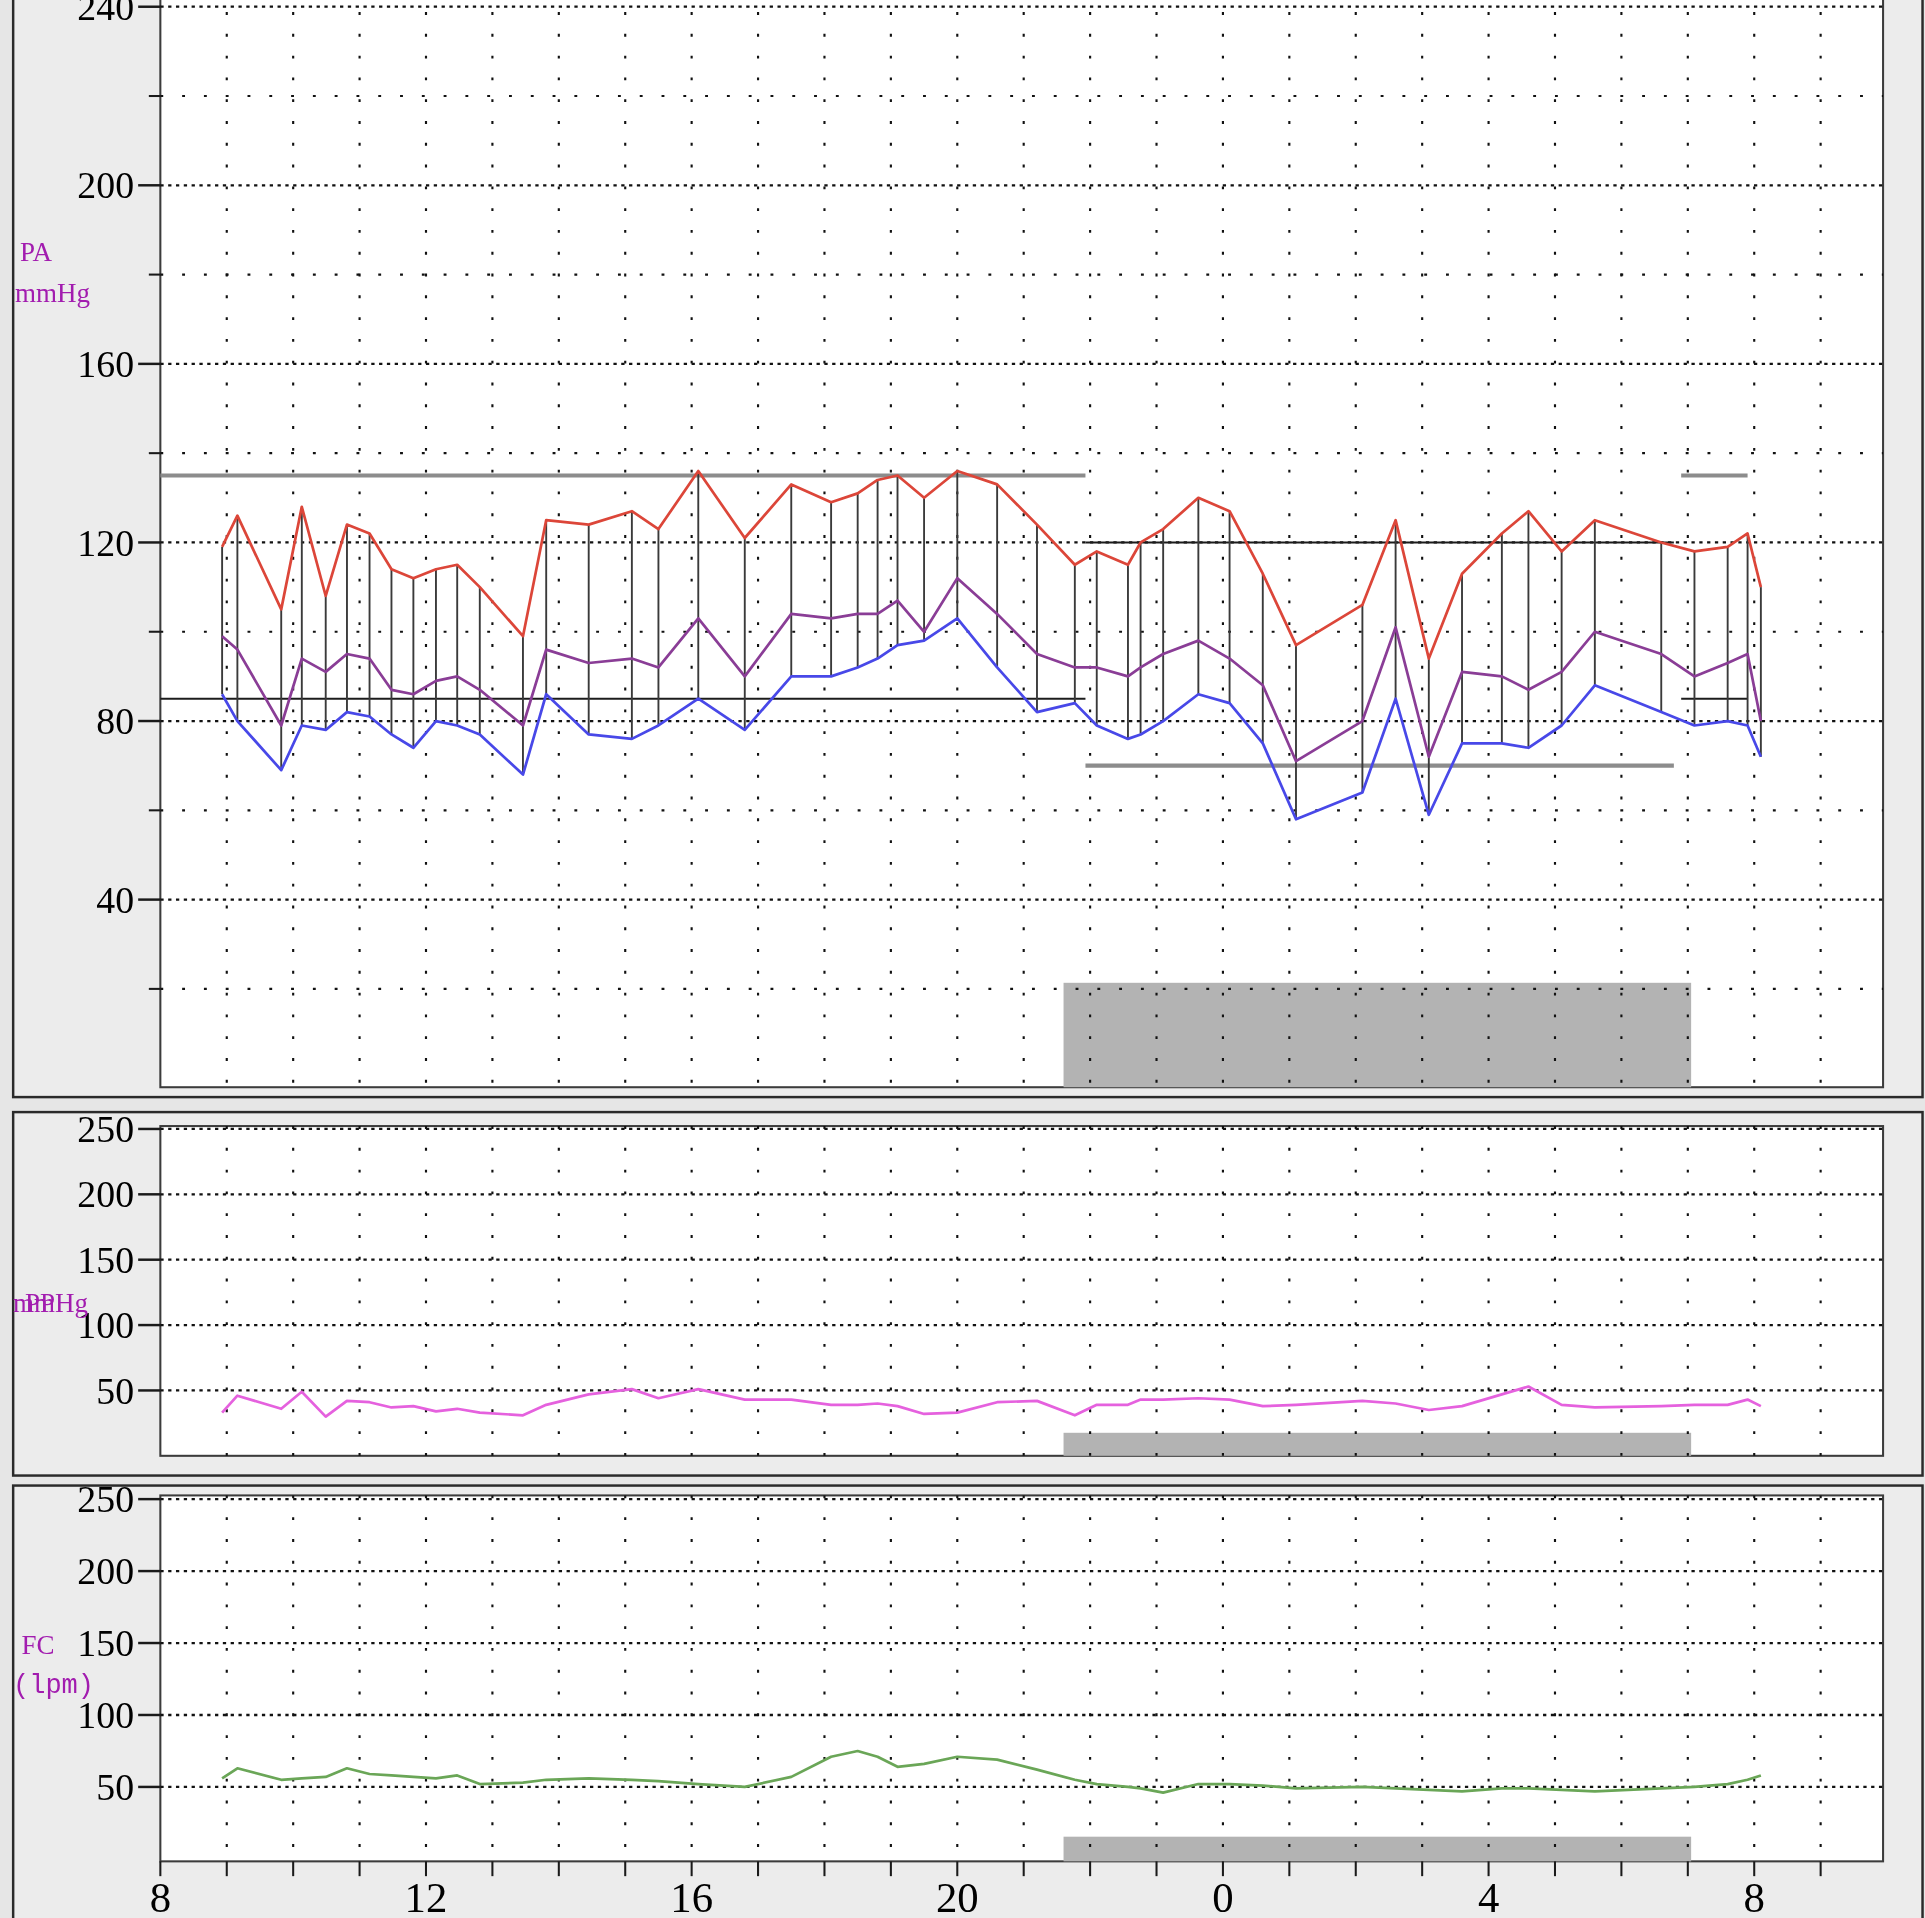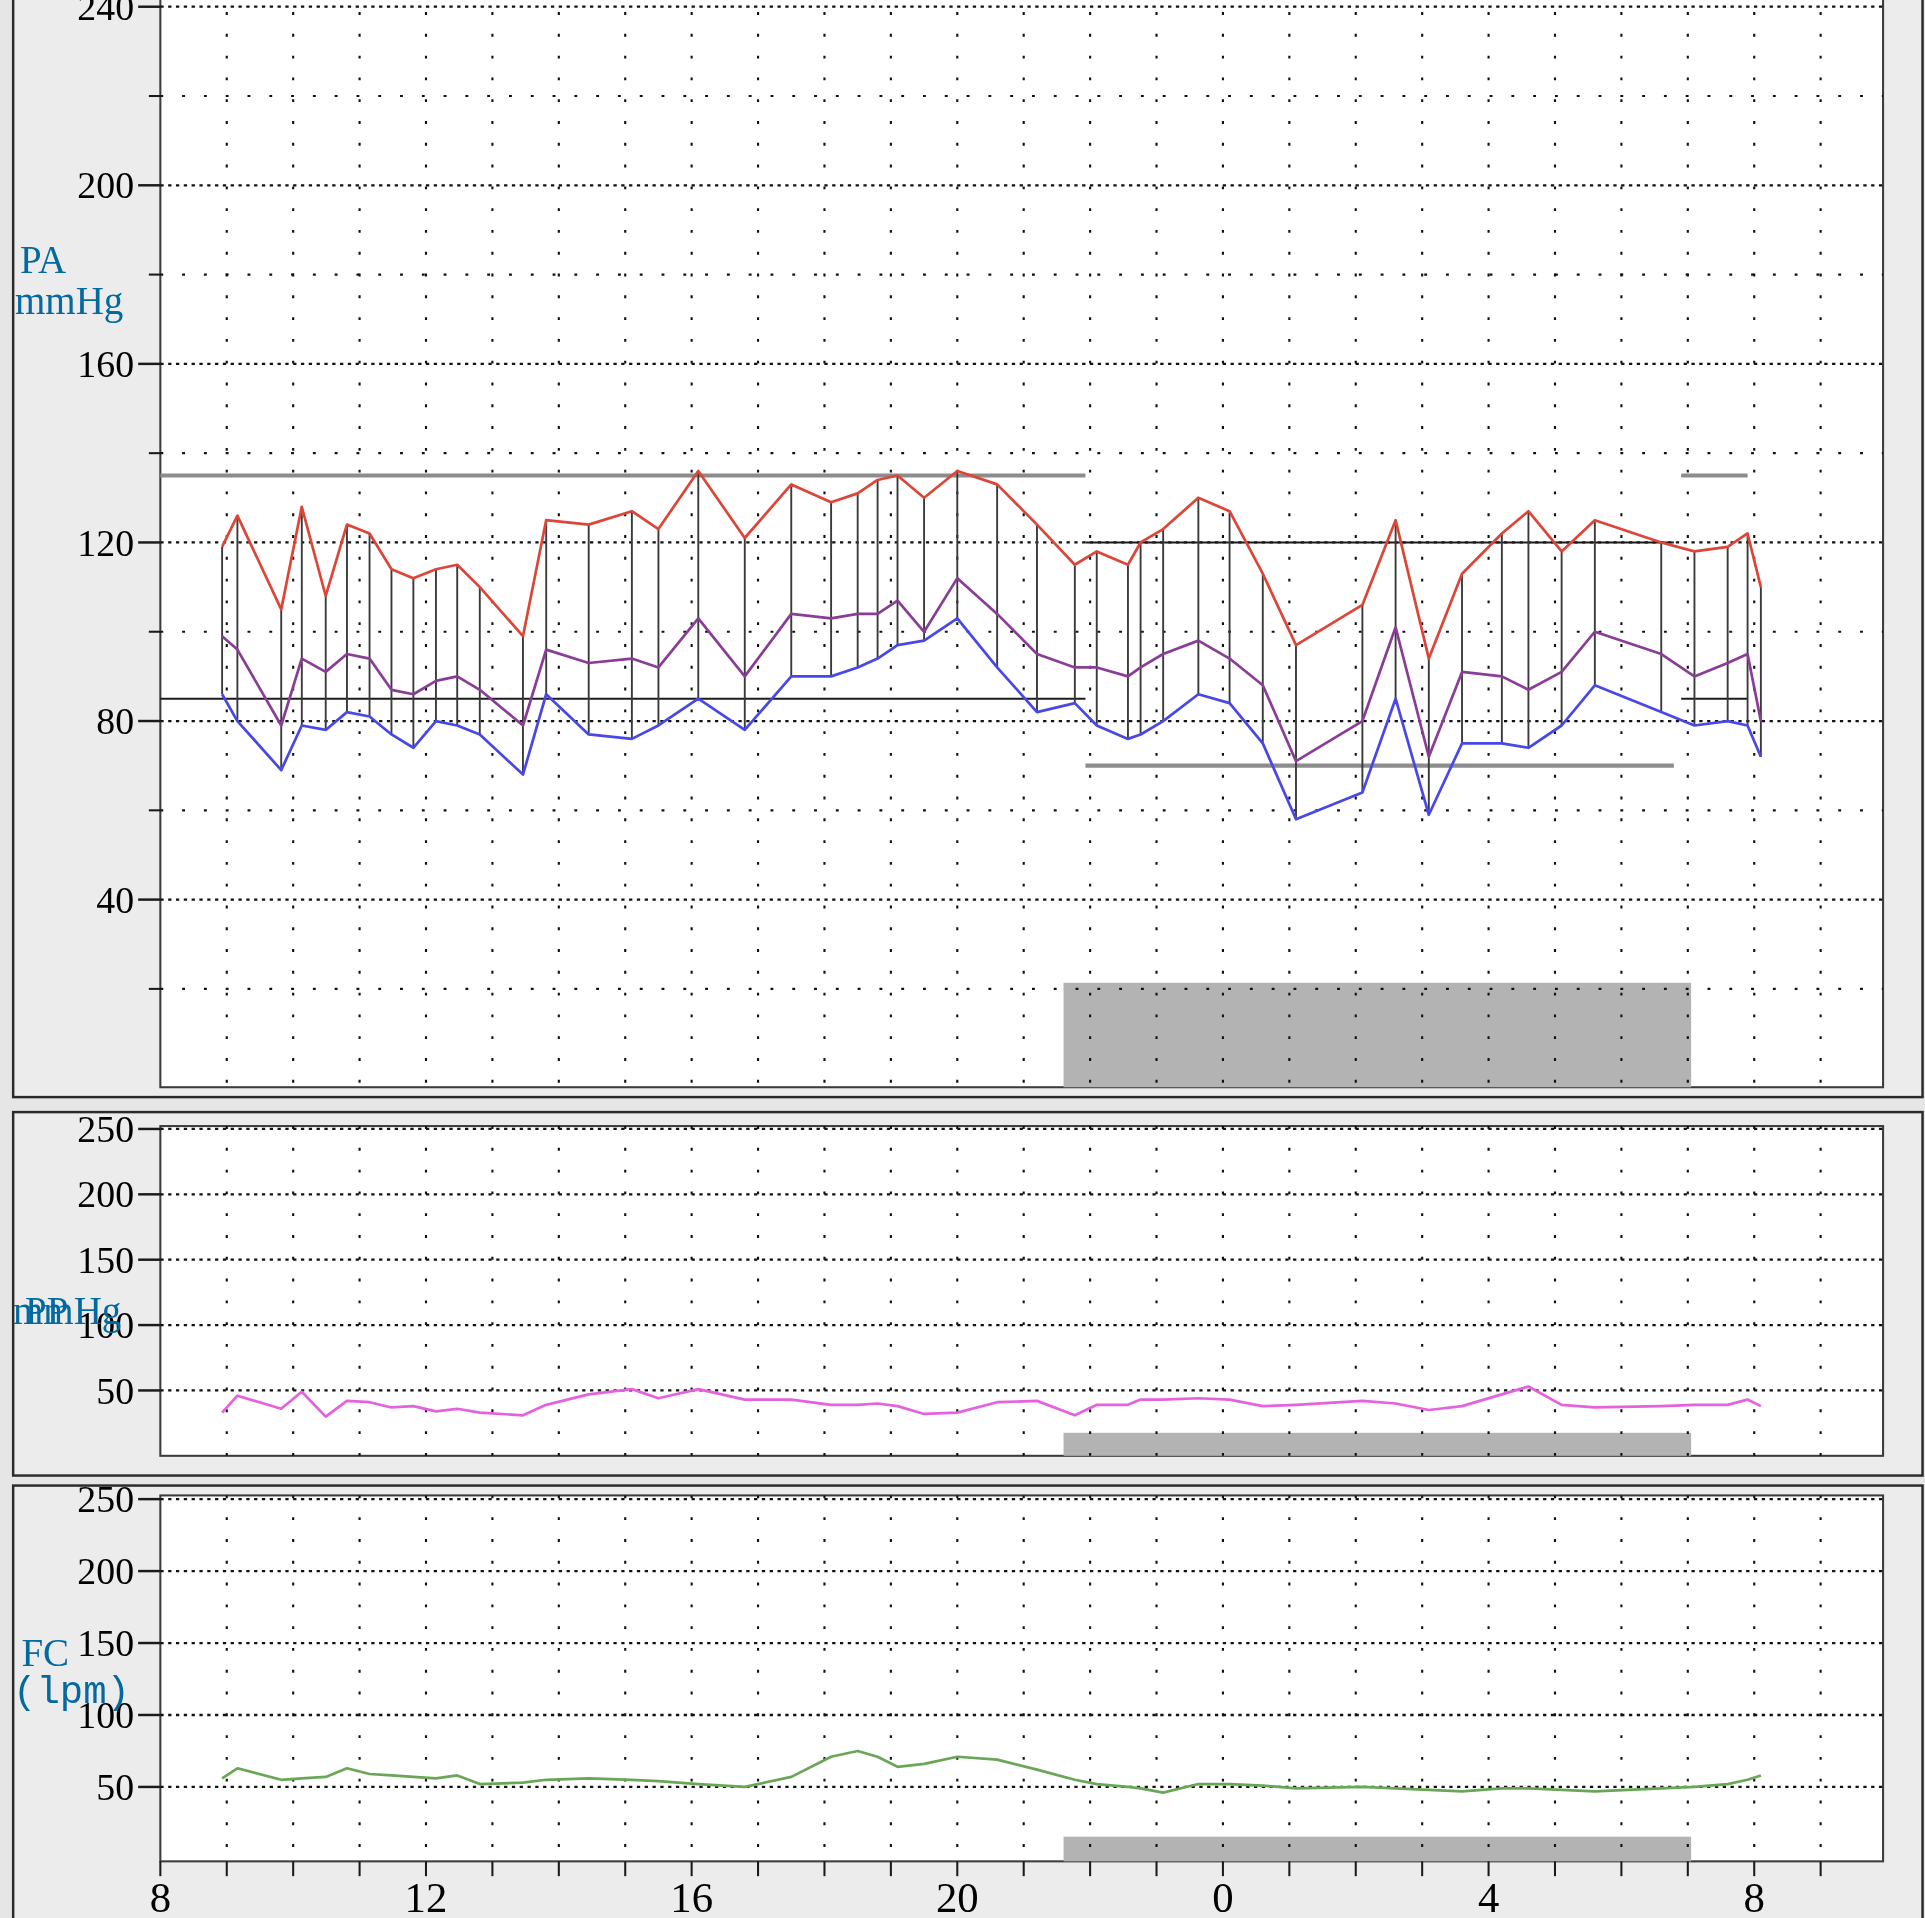--- a/index.html
+++ b/index.html
@@ -2,21 +2,21 @@
 <html style="font-size:13px"><head>
 <meta charset="utf-8">
 <style>
   html,body{margin:0;padding:0;background:#e6e6e6;}
   .page{position:relative;width:1925px;height:1919px;overflow:hidden;background:#e6e6e6;
         font-family:"Liberation Serif","DejaVu Serif",serif;}
   .panel-svg{position:absolute;left:0;display:block;}
   #svg1{top:0;width:1925px;height:1103px;}
   #svg2{top:1103px;width:1925px;height:380px;}
   #svg3{top:1483px;width:1925px;height:436px;}
-  .axlab{position:absolute;font-size:39px;color:#0369a1;white-space:nowrap;z-index:5;}
+  .axlab{position:absolute;font-size:27px;color:#a21caf;white-space:nowrap;z-index:5;}
   #lab-pa{left:20px;top:237px;}
   #lab-pa-u{left:15px;top:278px;}
   #lab-pp{left:25px;top:1288px;text-align:right;}
   #lab-pp-u{left:13px;top:1288px;}
   #lab-fc{left:21.4px;top:1630px;}
   #lab-fc-u{left:13px;top:1671px;font-family:Liberation Mono, monospace;}
   svg text{font-family:"Liberation Serif","DejaVu Serif",serif;fill:#000;}
 </style>
 </head>
 <body>

